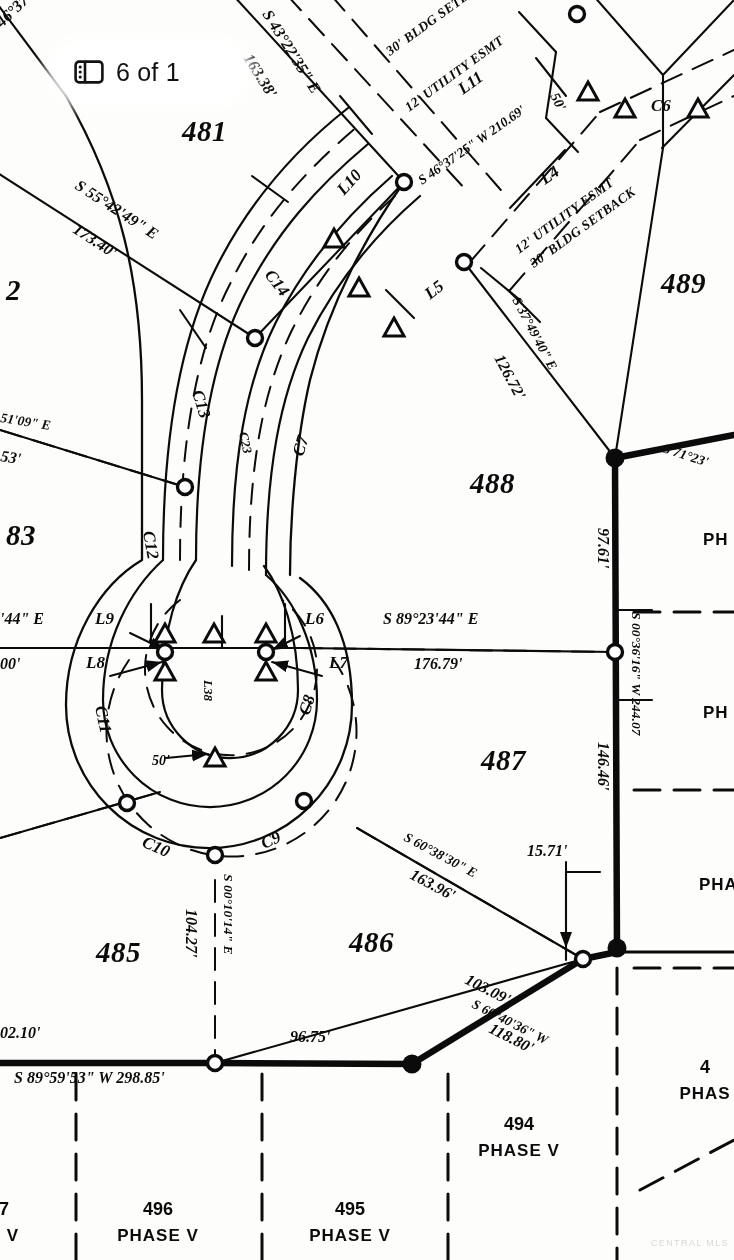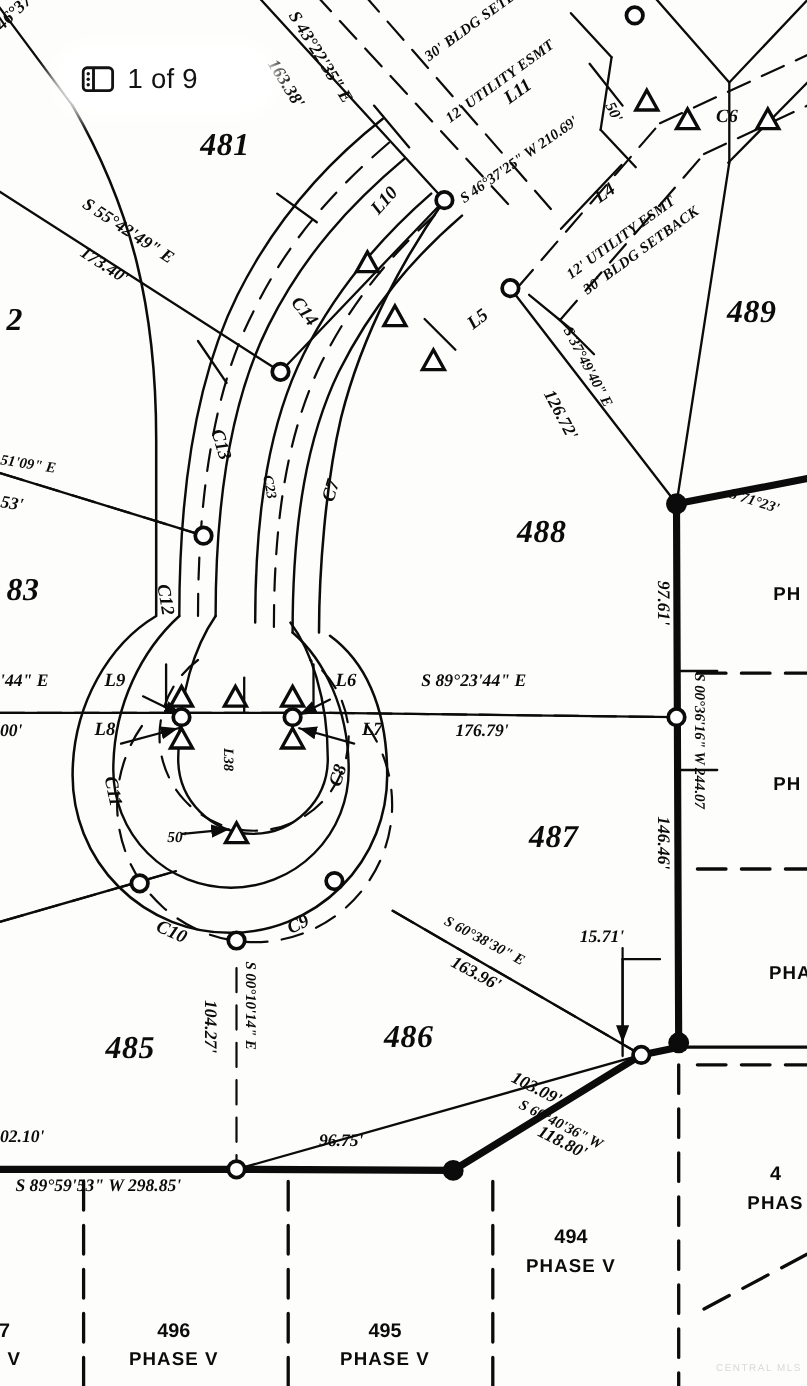--- a/index.html
+++ b/index.html
@@ -334,17 +334,17 @@
   </svg>
 
   <div id="page-badge">
     <svg class="pb-icon" viewBox="0 0 30 24">
       <rect x="1.6" y="1.6" width="26.8" height="20.8" rx="3.6" ry="3.6" fill="none" stroke="#121212" stroke-width="2.6"></rect>
       <line x1="11" y1="1.6" x2="11" y2="22.4" stroke="#121212" stroke-width="2.6"></line>
       <circle cx="6.2" cy="7" r="1.55" fill="#121212"></circle>
       <circle cx="6.2" cy="12" r="1.55" fill="#121212"></circle>
       <circle cx="6.2" cy="17" r="1.55" fill="#121212"></circle>
     </svg>
-    <span class="pb-label">1 of 9</span>
+    <span class="pb-label">6 of 1</span>
   </div>
 
   <div id="watermark">CENTRAL MLS</div>
 </div>
 
 </body></html>

